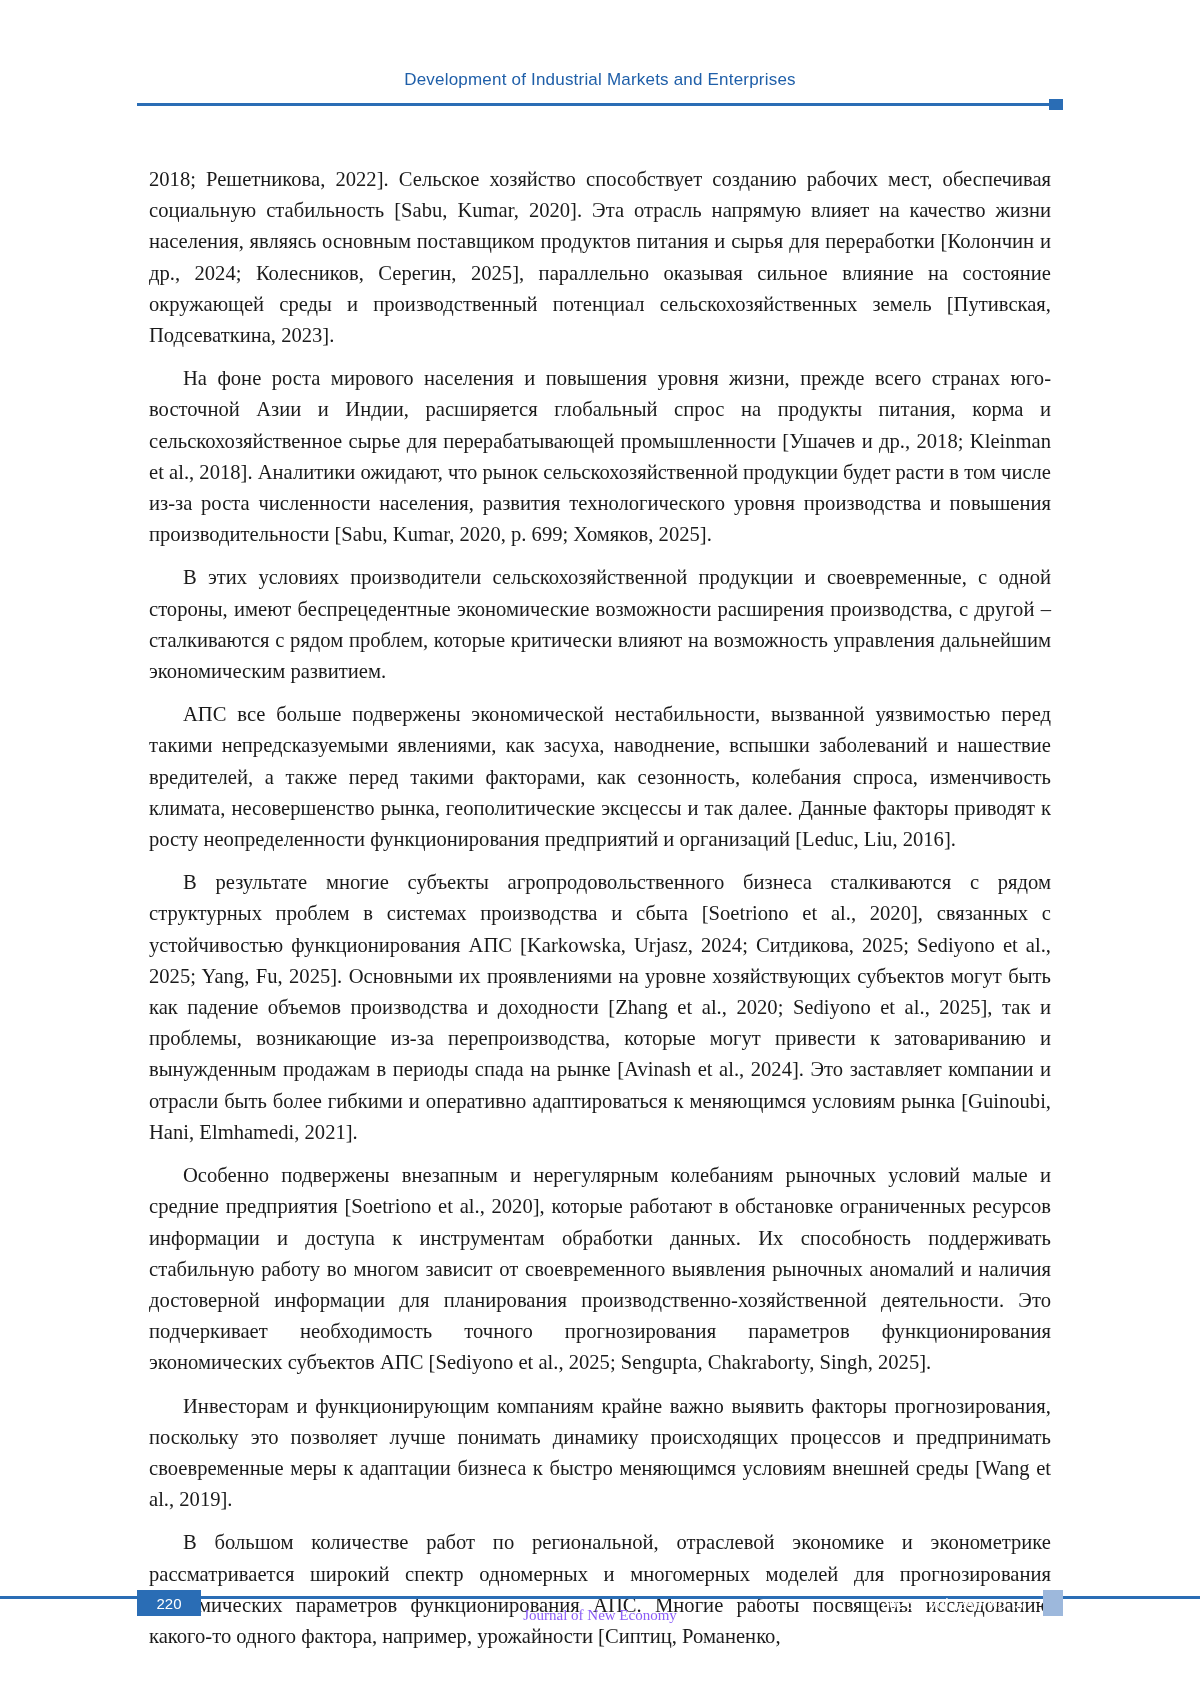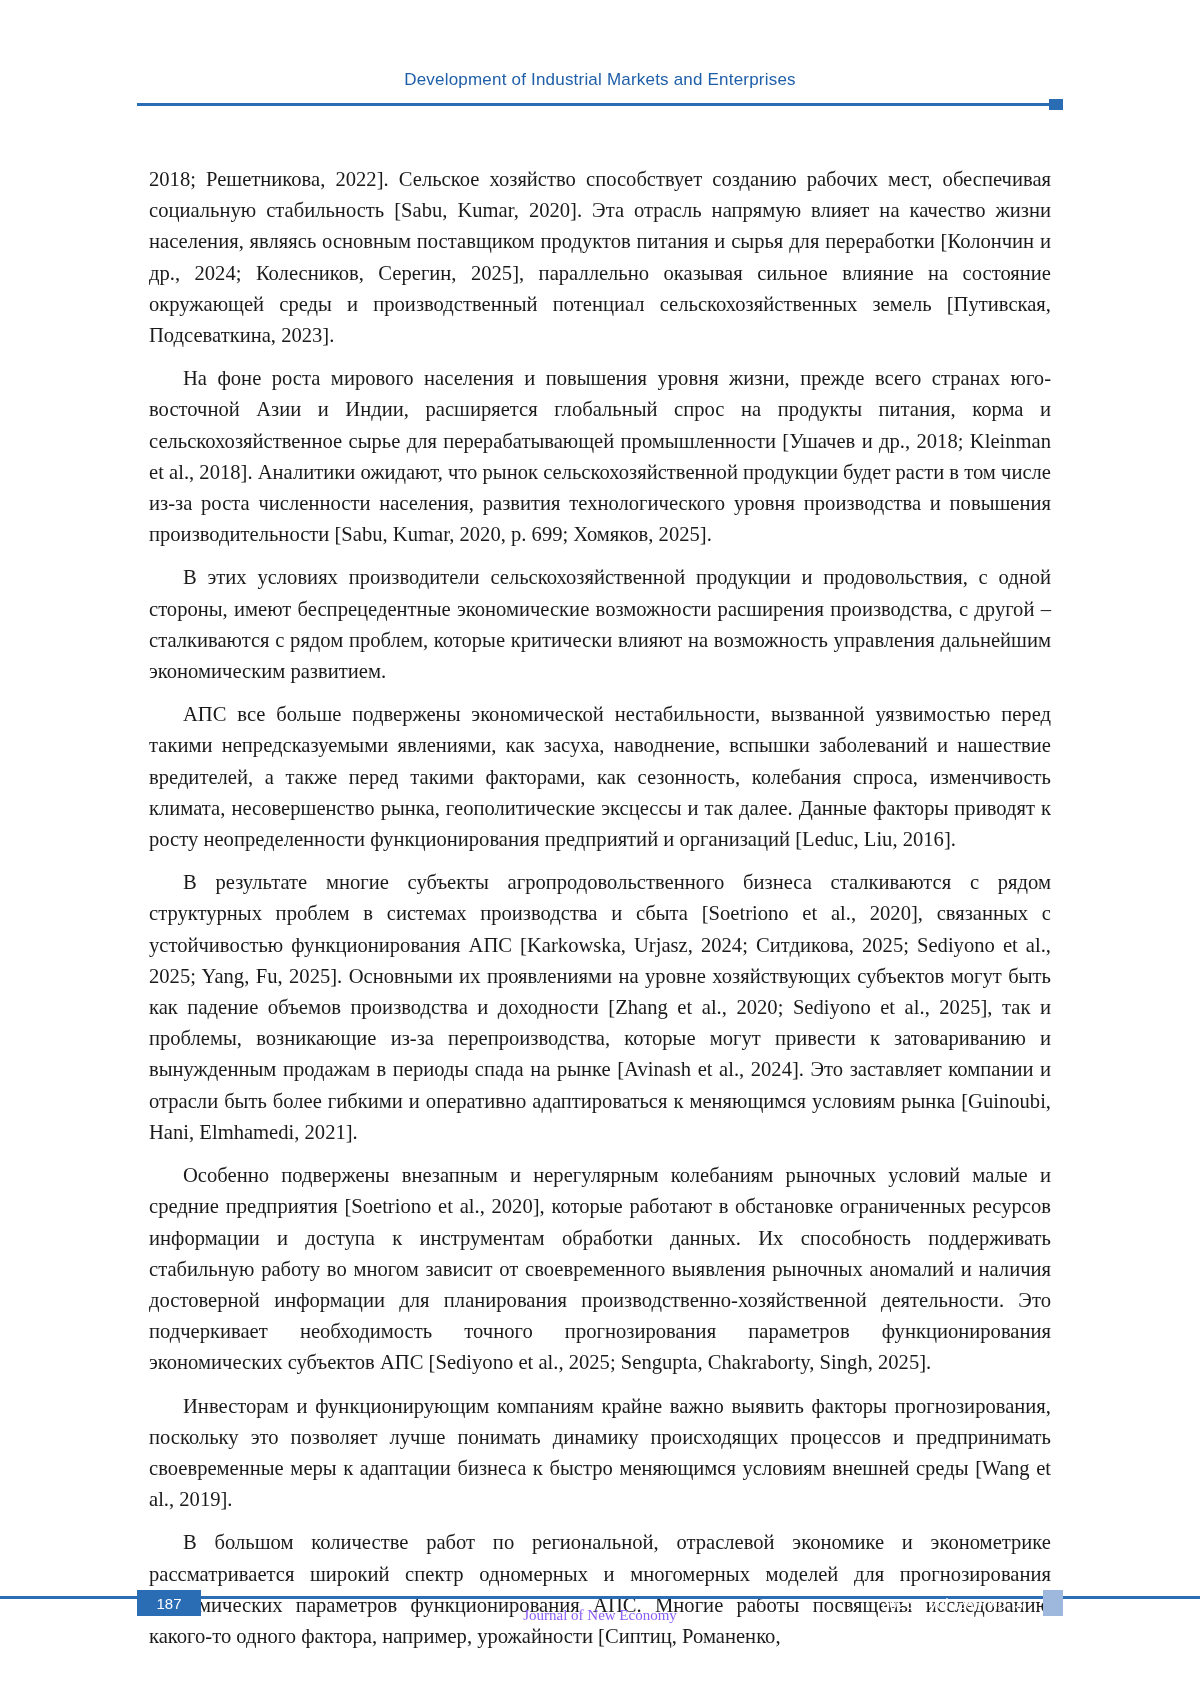--- a/index.html
+++ b/index.html
@@ -148,30 +148,30 @@
 
 <div class="page">
 
   <div class="running-head">Development of Industrial Markets and Enterprises</div>
   <div class="head-rule"></div>
   <div class="head-rule-dot"></div>
 
   <div class="content">
     <p class="para noindent">2018; Решетникова, 2022]. Сельское хозяйство способствует созданию рабочих мест, обеспечивая социальную стабильность [Sabu, Kumar, 2020]. Эта отрасль напрямую влияет на качество жизни населения, являясь основным поставщиком продуктов питания и сырья для переработки [Колончин и др., 2024; Колесников, Серегин, 2025], параллельно оказывая сильное влияние на состояние окружающей среды и производственный потенциал сельскохозяйственных земель [Путивская, Подсеваткина, 2023].</p>
     <p class="para">На фоне роста мирового населения и повышения уровня жизни, прежде всего странах юго-восточной Азии и Индии, расширяется глобальный спрос на продукты питания, корма и сельскохозяйственное сырье для перерабатывающей промышленности [Ушачев и др., 2018; Kleinman et al., 2018]. Аналитики ожидают, что рынок сельскохозяйственной продукции будет расти в том числе из-за роста численности населения, развития технологического уровня производства и повышения производительности [Sabu, Kumar, 2020, p. 699; Хомяков, 2025].</p>
-    <p class="para">В этих условиях производители сельскохозяйственной продукции и продовольствия, с одной стороны, имеют беспрецедентные экономические возможности расширения производства, с другой – сталкиваются с рядом проблем, которые критически влияют на возможность управления дальнейшим экономическим развитием.</p>
+    <p class="para">В этих условиях производители сельскохозяйственной продукции и своевременные, с одной стороны, имеют беспрецедентные экономические возможности расширения производства, с другой – сталкиваются с рядом проблем, которые критически влияют на возможность управления дальнейшим экономическим развитием.</p>
     <p class="para">АПС все больше подвержены экономической нестабильности, вызванной уязвимостью перед такими непредсказуемыми явлениями, как засуха, наводнение, вспышки заболеваний и нашествие вредителей, а также перед такими факторами, как сезонность, колебания спроса, изменчивость климата, несовершенство рынка, геополитические эксцессы и так далее. Данные факторы приводят к росту неопределенности функционирования предприятий и организаций [Leduc, Liu, 2016].</p>
     <p class="para">В результате многие субъекты агропродовольственного бизнеса сталкиваются с рядом структурных проблем в системах производства и сбыта [Soetriono et al., 2020], связанных с устойчивостью функционирования АПС [Karkowska, Urjasz, 2024; Ситдикова, 2025; Sediyono et al., 2025; Yang, Fu, 2025]. Основными их проявлениями на уровне хозяйствующих субъектов могут быть как падение объемов производства и доходности [Zhang et al., 2020; Sediyono et al., 2025], так и проблемы, возникающие из-за перепроизводства, которые могут привести к затовариванию и вынужденным продажам в периоды спада на рынке [Avinash et al., 2024]. Это заставляет компании и отрасли быть более гибкими и оперативно адаптироваться к меняющимся условиям рынка [Guinoubi, Hani, Elmhamedi, 2021].</p>
     <p class="para">Особенно подвержены внезапным и нерегулярным колебаниям рыночных условий малые и средние предприятия [Soetriono et al., 2020], которые работают в обстановке ограниченных ресурсов информации и доступа к инструментам обработки данных. Их способность поддерживать стабильную работу во многом зависит от своевременного выявления рыночных аномалий и наличия достоверной информации для планирования производственно-хозяйственной деятельности. Это подчеркивает необходимость точного прогнозирования параметров функционирования экономических субъектов АПС [Sediyono et al., 2025; Sengupta, Chakraborty, Singh, 2025].</p>
     <p class="para">Инвесторам и функционирующим компаниям крайне важно выявить факторы прогнозирования, поскольку это позволяет лучше понимать динамику происходящих процессов и предпринимать своевременные меры к адаптации бизнеса к быстро меняющимся условиям внешней среды [Wang et al., 2019].</p>
     <p class="para">В большом количестве работ по региональной, отраслевой экономике и эконометрике рассматривается широкий спектр одномерных и многомерных моделей для прогнозирования экономических параметров функционирования АПС. Многие работы посвящены исследованию какого-то одного фактора, например, урожайности [Сиптиц, Романенко,</p>
   </div>
 
   <div class="footer-rule"></div>
   <div class="footer-band"></div>
   <div class="footer-bar">
-    <div class="page-num-box">187</div>
+    <div class="page-num-box">220</div>
     <div class="footer-center">Journal of New Economy</div>
     <div class="footer-issue">2025 • Vol. 26 • No. 3</div>
     <div class="footer-end-box"></div>
   </div>
 
 </div>
 
 </body></html>

